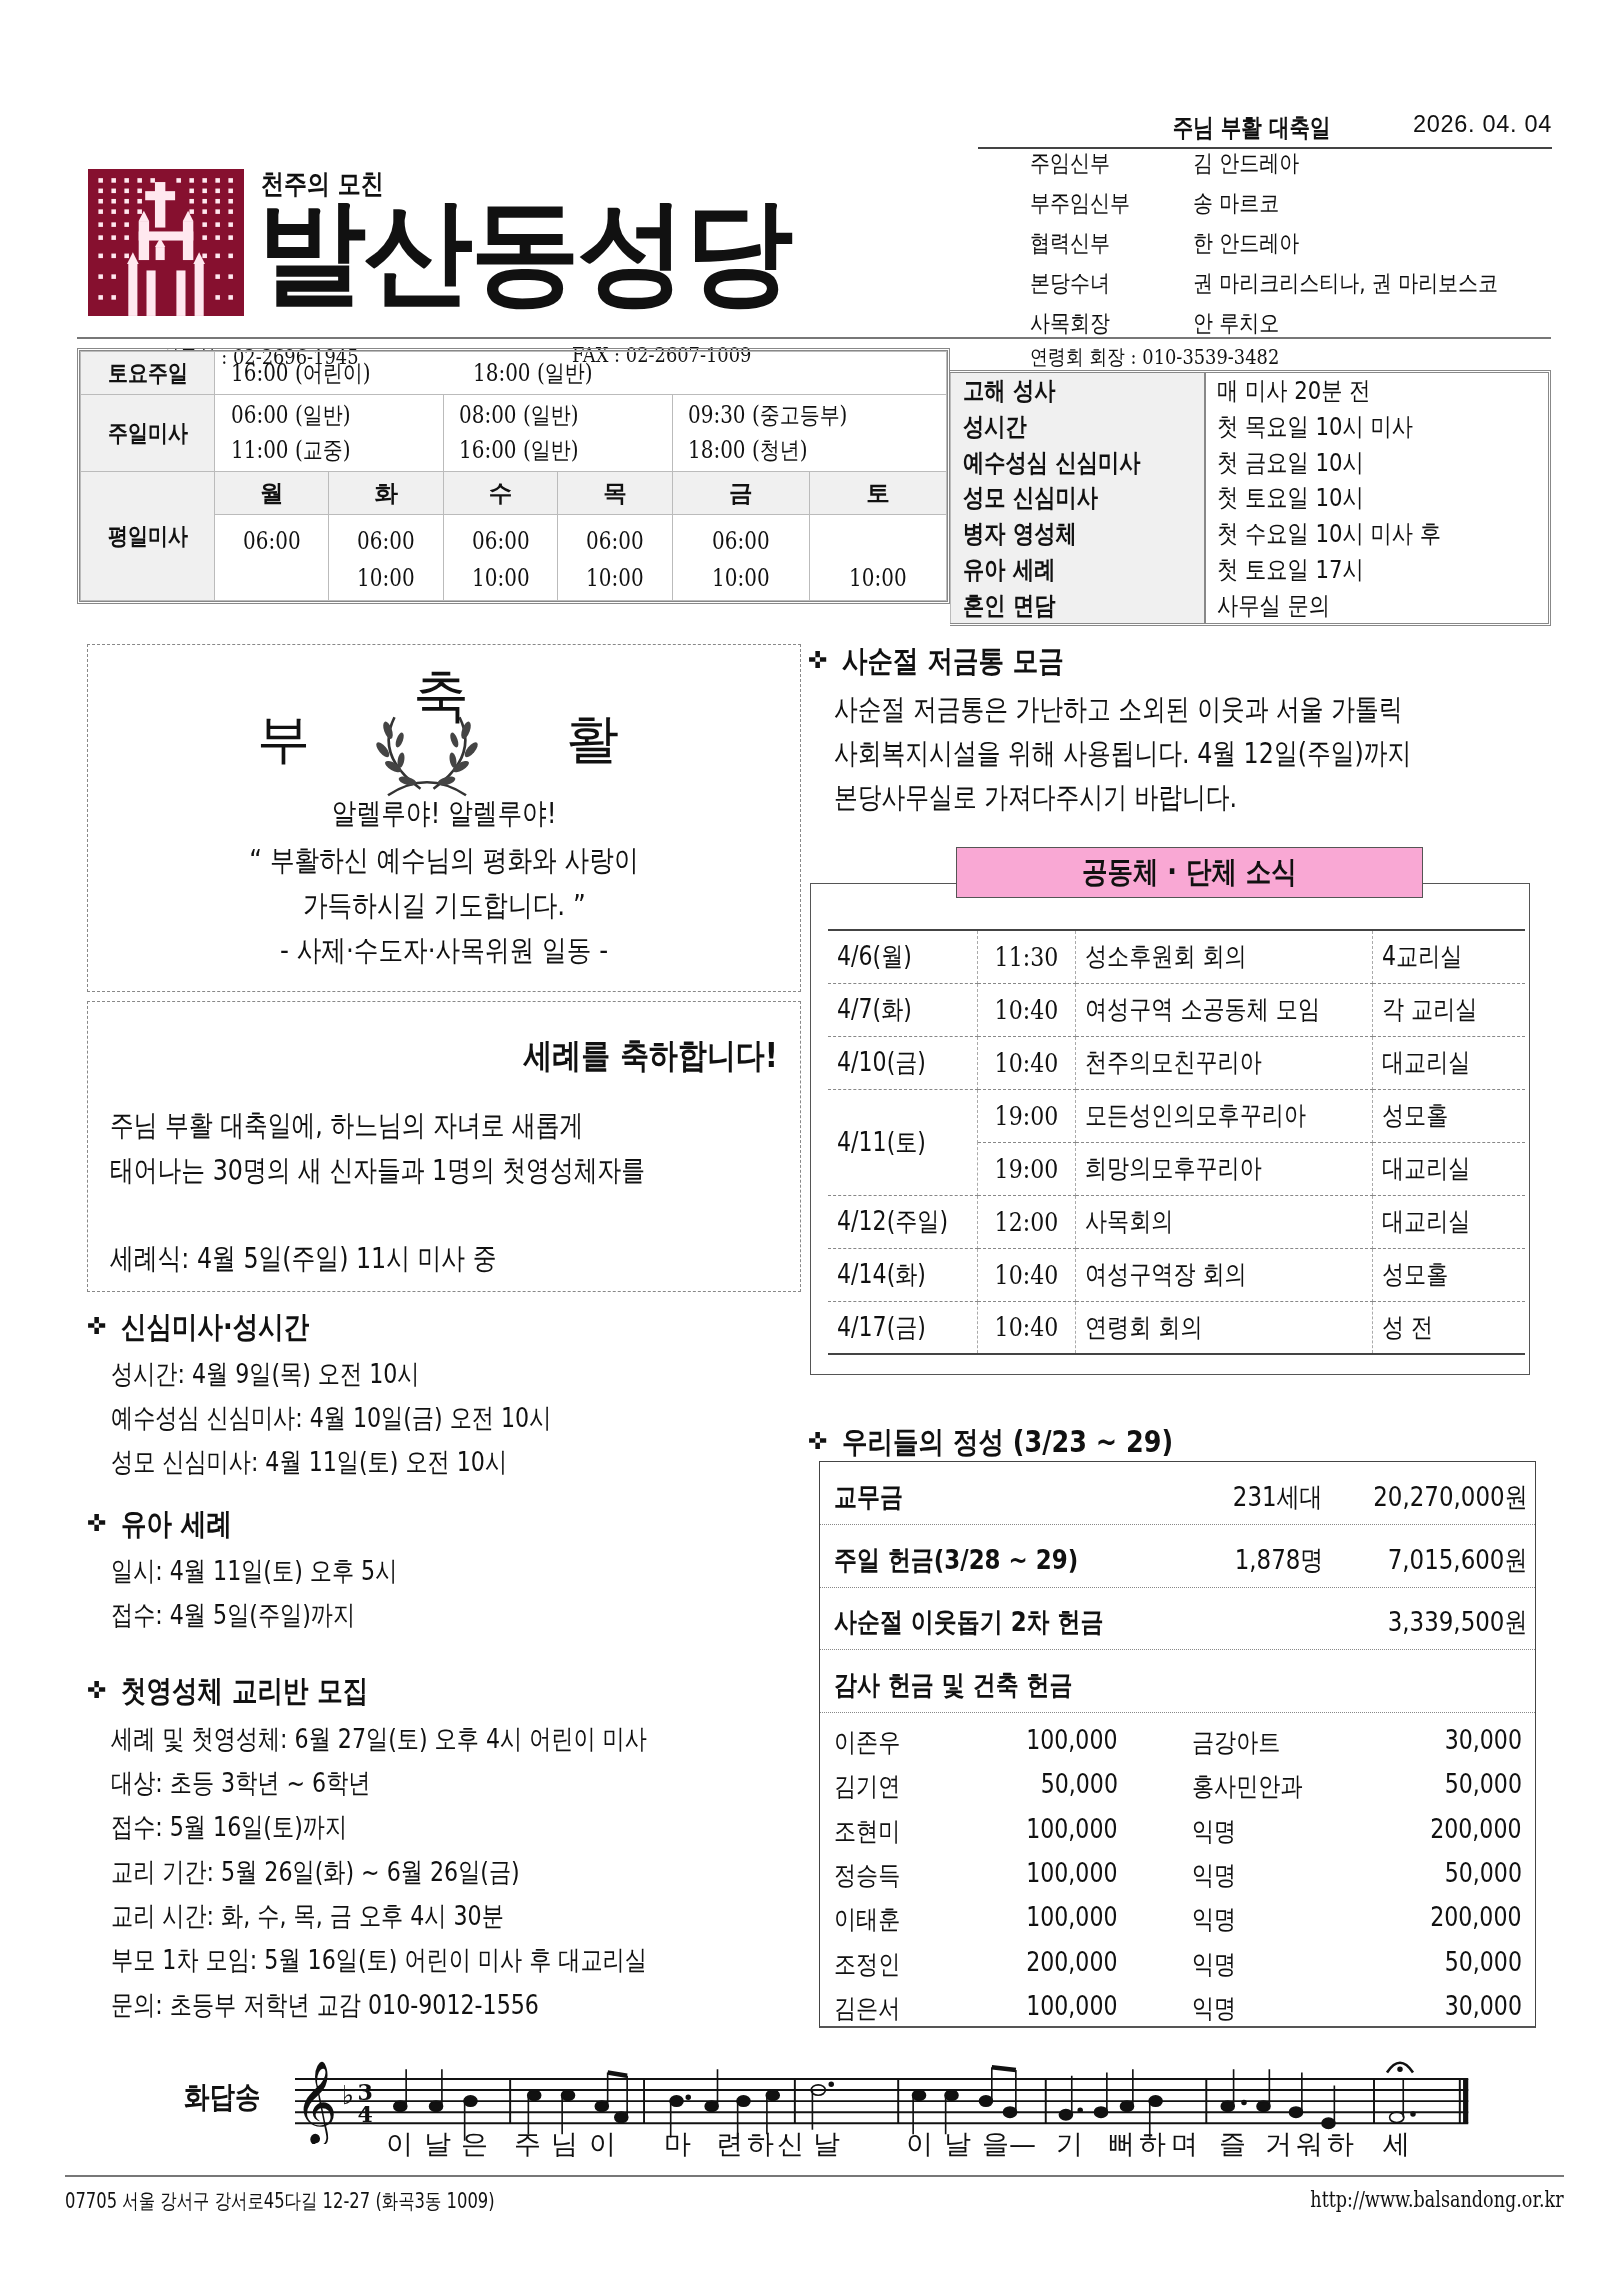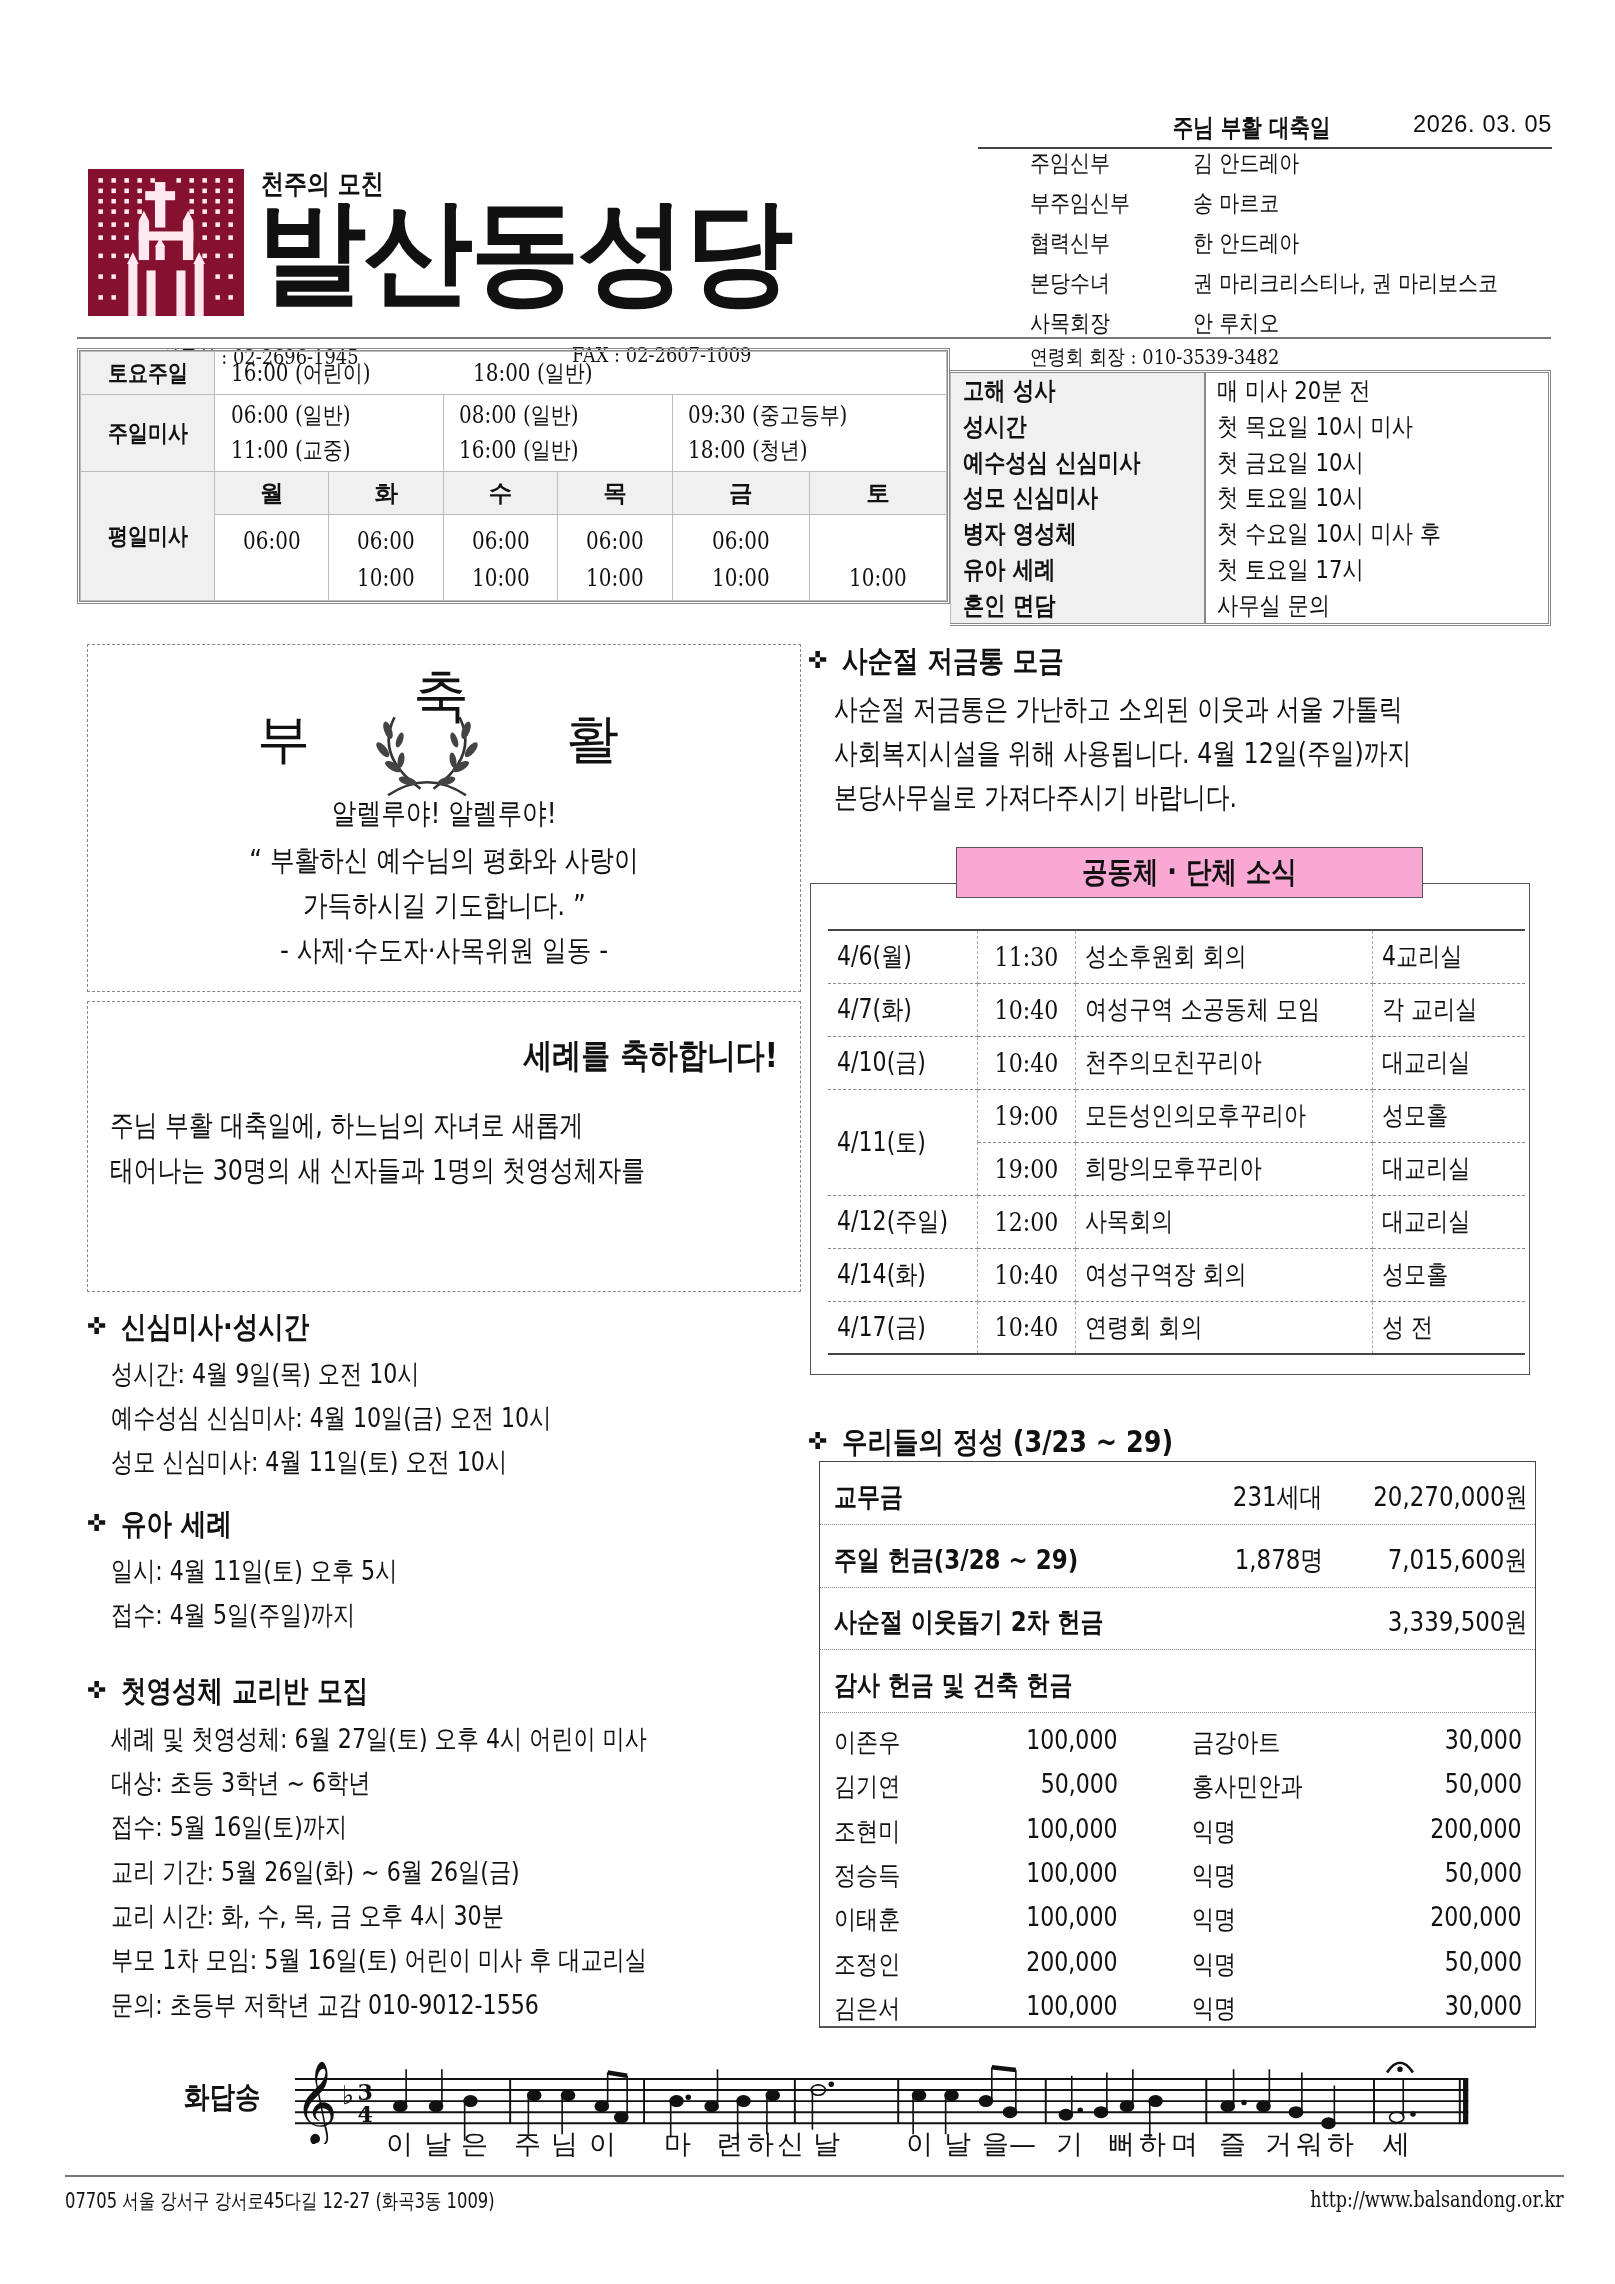--- a/index.html
+++ b/index.html
@@ -99,21 +99,21 @@
   
   #footer { left: 65px; top: 2175px; width: 1499px; height: 39px; border-top: 2px solid #777; }
   #footer .addr { position: absolute; left: 0; top: 10.4px; font-size: 21px; font-family: "DejaVu Sans", sans-serif; transform: scaleX(0.78); transform-origin: left; white-space: nowrap; }
   #footer .url { position: absolute; right: 0; top: 10.4px; font-size: 22px; font-family: "DejaVu Serif", serif; transform: scaleX(0.8); transform-origin: right; white-space: nowrap; }
 </style>
 </head>
 <body>
 
 <div id="date-line" class="abs">
   <span class="feast">주님 부활 대축일</span>
-  <span class="txt">2026. 03. 05</span>
+  <span class="txt">2026. 04. 04</span>
 </div>
 
 <div id="logo-box" class="abs">
   <svg viewBox="0 0 240 226">
     <g fill="#ffe8ef">
 
       <g id="dots">
         <rect x="16" y="14" width="7" height="7"></rect>
           <rect x="36" y="14" width="7" height="7"></rect>
           <rect x="56" y="14" width="7" height="7"></rect>
@@ -336,20 +336,21 @@
   <div class="line" style="top:149px"><span>알렐루야! 알렐루야!</span></div>
   <div class="line" style="top:241px"><span>가득하시길 기도합니다. ”</span></div>
   <div class="line" style="top:196px"><span>“ 부활하신 예수님의 평화와 사랑이</span></div>
   <div class="line" style="top:286px"><span>- 사제·수도자·사목위원 일동 -</span></div>
 </div>
 
 <div id="bapt-box" class="abs">
   <div class="title"><span>세례를 축하합니다!</span></div>
   <div class="para" style="top:104px"><span>주님 부활 대축일에, 하느님의 자녀로 새롭게</span></div>
   <div class="para" style="top:149px"><span>태어나는 30명의 새 신자들과 1명의 첫영성체자를</span></div>
+  <div class="para" style="top:237px"><span>세례식: 4월 5일(주일) 11시 미사 중</span></div>
 </div>
 
 <div class="sec-title" style="left:87px;top:1307px"><span class="bullet">✜</span><span class="lbl">신심미사·성시간</span></div>
 <div class="sec-line" style="left:111px;top:1356px"><span>성시간: 4월 9일(목) 오전 10시</span></div>
 <div class="sec-line" style="left:111px;top:1400px"><span>예수성심 신심미사: 4월 10일(금) 오전 10시</span></div>
 <div class="sec-line" style="left:111px;top:1444px"><span>성모 신심미사: 4월 11일(토) 오전 10시</span></div>
 
 <div class="sec-title" style="left:87px;top:1504px"><span class="bullet">✜</span><span class="lbl">유아 세례</span></div>
 <div class="sec-line" style="left:111px;top:1553px"><span>일시: 4월 11일(토) 오후 5시</span></div>
 <div class="sec-line" style="left:111px;top:1597px"><span>접수: 4월 5일(주일)까지</span></div>

